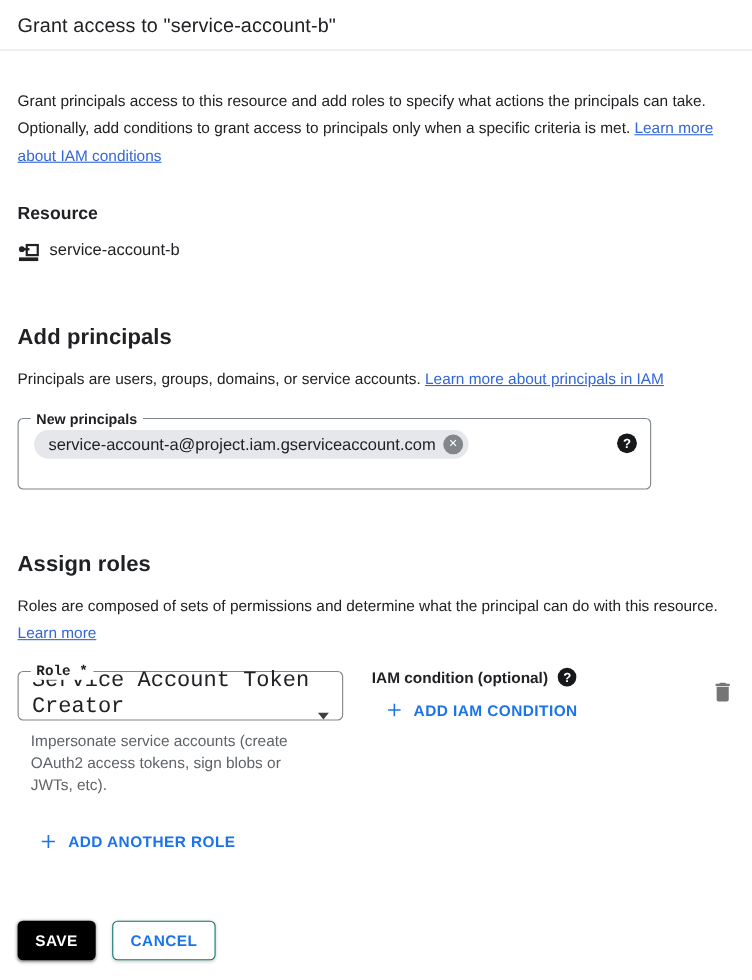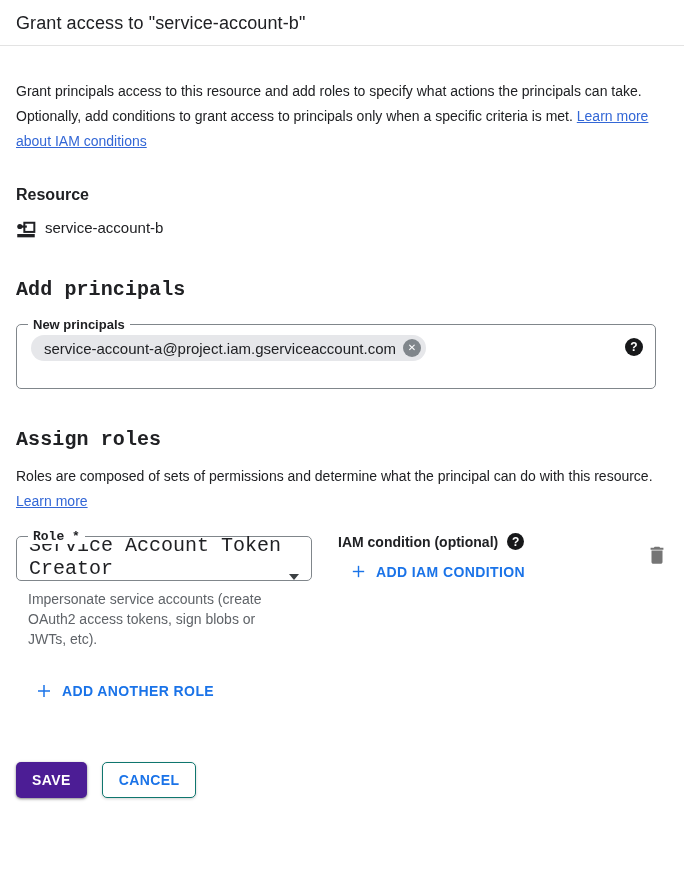--- a/index.html
+++ b/index.html
@@ -20,32 +20,32 @@
 
   p.copy { font-size: 14px; line-height: 25px; color: #202124; max-width: 642px; }
   a.tlink { color: #3367d6; text-decoration: underline; cursor: pointer; }
 
   .intro { margin-top: 33px; }
 
   h3.sub-heading { margin-top: 32px; font-size: 16px; font-weight: 700; color: #202124; }
   .resource-row { margin-top: 15px; display: flex; gap: 9px; }
   .resource-name { font-size: 15px; color: #202124; }
 
-  h2.section-heading { margin-top: 39px; font-size: 20px; font-weight: 700; color: #202124; letter-spacing: .1px; font-family: Liberation Mono, monospace; }
+  h2.section-heading { margin-top: 57px; font-size: 20px; font-weight: 700; color: #202124; letter-spacing: .1px; }
   .section-desc { margin-top: 13px; }
 
   
   .outlined-field {
     position: relative; border: 1px solid #80868b; border-radius: 5px; background: #fff;
   }
   .outlined-field .field-label {
     position: absolute; top: -8px; left: 11px; background: #fff; padding: 0 5px;
     font-size: 13px; font-weight: 700; color: #202124; line-height: 15px; white-space: nowrap;
   }
-  .principals-field { margin-top: 23px; width: 640px; height: 65px; padding: 10px 12px 0 14px;
+  .principals-field { margin-top: 23px; width: 576px; height: 65px; padding: 10px 12px 0 14px;
     display: flex; align-items: flex-start; cursor: text; }
 
   .chip {
     display: inline-flex; align-items: center; gap: 7px; height: 26px;
     background: #e6e7ea; border-radius: 13px; padding: 0 5px 0 13px;
     font-size: 15px; color: #202124; max-width: 520px;
   }
   .chip-remove {
     width: 18px; height: 18px; border-radius: 50%; background: #80868b; border: none;
     color: #fff; font-size: 10px; line-height: 18px; text-align: center; cursor: pointer;
@@ -84,21 +84,21 @@
 
   .trash-btn { margin-left: auto; margin-top: 7px; background: none; border: none; cursor: pointer; padding: 0; }
 
   
   .dlg-footer { padding: 58px 16px 17px 16px; display: flex; align-items: center; gap: 15px; }
   .btn {
     height: 36px; border-radius: 5px; font-family: inherit; font-size: 14px; font-weight: 700;
     letter-spacing: .4px; cursor: pointer; padding: 0 16px;
   }
   .btn-primary {
-    background: #4c1d95; color: #fff; border: none;
+    background: #000000; color: #fff; border: none;
     box-shadow: 0 1px 2px rgba(0,0,0,.3), 0 1px 3px 1px rgba(0,0,0,.15);
   }
   .btn-secondary {
     background: #fff; color: #1a73e8; border: 1px solid #0f766e;
     box-shadow: 0 1px 3px rgba(0,0,0,.18);
   }
 </style>
 </head>
 <body>
 
@@ -119,20 +119,21 @@
           <rect x="1.5" y="18" width="21" height="4" fill="#202124"></rect>
           <rect x="10" y="4.5" width="12" height="11" fill="none" stroke="#202124" stroke-width="2.4"></rect>
           <circle cx="4.6" cy="9" r="3.1" fill="#202124"></circle>
           <rect x="6" y="7.8" width="7" height="2.6" fill="#202124"></rect>
         </svg>
       </span>
       <span class="resource-name">service-account-b</span>
     </div>
 
     <h2 class="section-heading">Add principals</h2>
+    <p class="copy section-desc"><span>Principals are users, groups, domains, or service accounts. </span><a class="tlink">Learn more about principals in IAM</a></p>
 
     <div class="outlined-field principals-field">
       <span class="field-label">New principals</span>
       <span class="chip">
         <span style="overflow:hidden;white-space:nowrap;">service-account-a@project.iam.gserviceaccount.com</span>
         <button class="chip-remove">
             <span>✕</span>
           </button>
       </span>
       <button class="help-dot">

